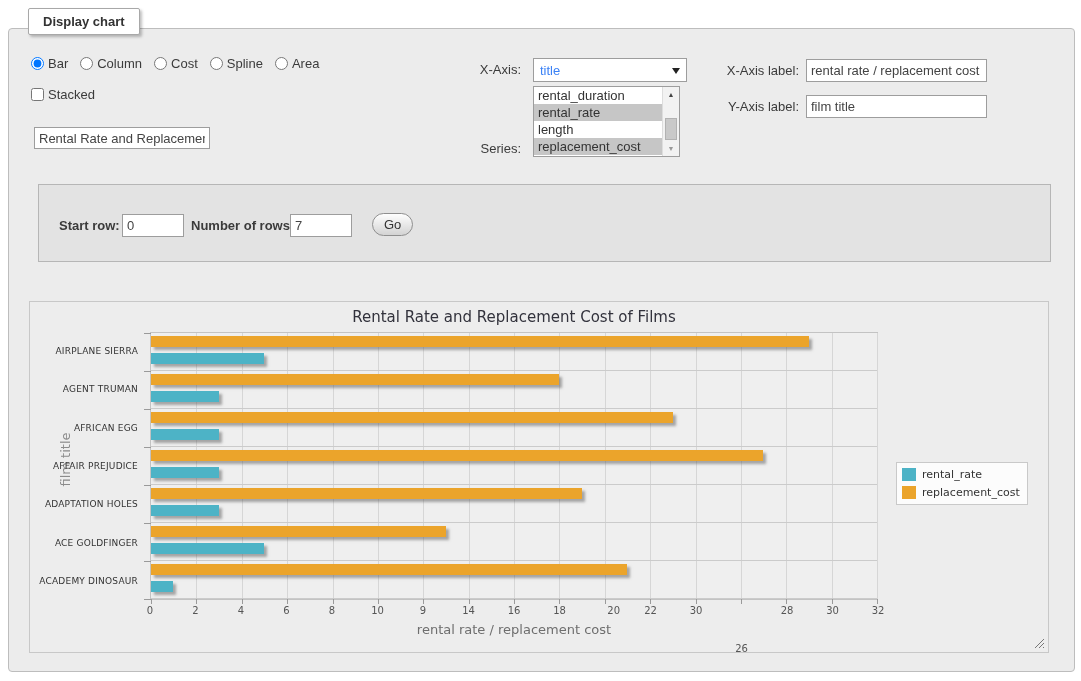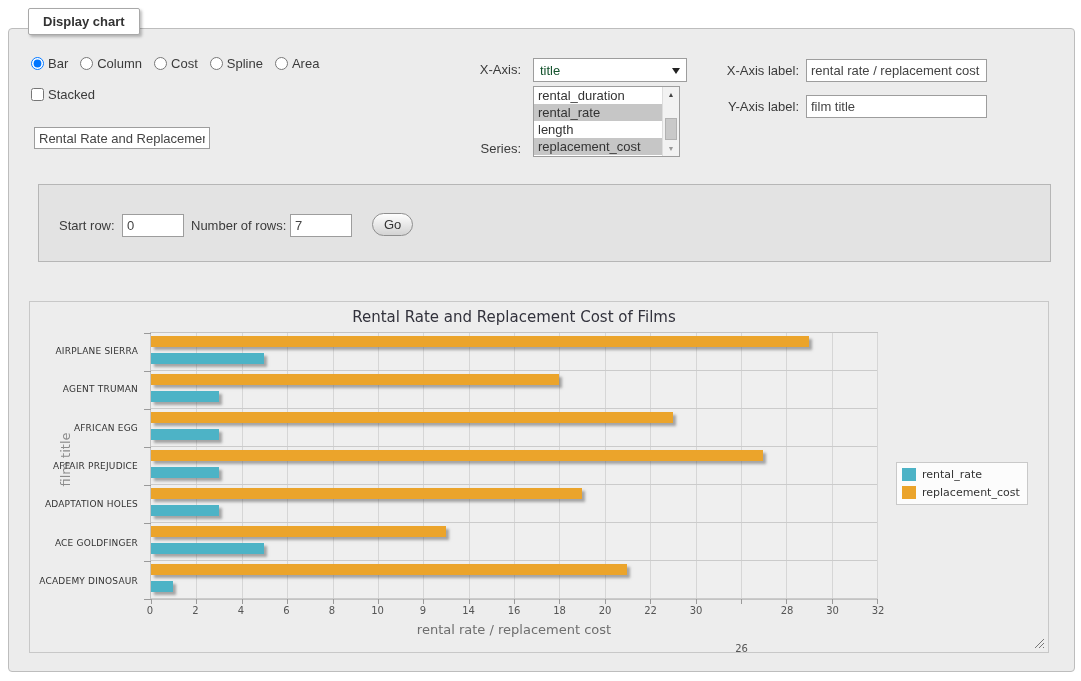--- a/index.html
+++ b/index.html
@@ -23,21 +23,21 @@
   
   .radios { position:absolute; left:22px; top:27px; display:flex; gap:12px; align-items:center;
             font-size:13px; color:#3b3b3b; }
   .radios label, .chk label { display:flex; align-items:center; gap:4px; }
   .chk { position:absolute; left:22px; top:58px; font-size:13px; color:#3b3b3b; }
 
   .title-input { position:absolute; left:25px; top:98px; width:176px; height:22px; }
 
   
   .dd { position:absolute; left:524px; top:29px; width:154px; height:24px; background:#fff;
-        border:1px solid #9d9d9d; font-size:13px; color:#14532d; display:flex; align-items:center;
+        border:1px solid #9d9d9d; font-size:13px; color:#3b82f6; display:flex; align-items:center;
         padding:0 6px; cursor:default; }
   .dd .arrow { position:absolute; right:6px; top:9px; width:0; height:0;
                border-left:4px solid transparent; border-right:4px solid transparent;
                border-top:6px solid #222; }
 
   
   .listbox { position:absolute; left:524px; top:57px; width:147px; height:71px; background:#fff;
              border:1px solid #9d9d9d; font-size:13px; color:#333; overflow:hidden; }
   .listbox .opts { position:absolute; left:0; top:0; right:17px; bottom:0; }
   .listbox .opt { height:17px; line-height:17px; padding-left:4px; white-space:nowrap; }
@@ -49,21 +49,21 @@
   .sbar .btn.up { top:0; }
   .sbar .btn.down { bottom:0; color:#999; }
   .sbar .thumb { position:absolute; left:2px; top:31px; width:12px; height:22px;
                  background:#c9c9c9; border:1px solid #b2b2b2; }
 
   .axis-input { position:absolute; width:181px; height:23px; }
 
   
   .panel { position:absolute; left:29px; top:155px; width:1013px; height:78px;
            background:#e3e3e3; border:1px solid #b6b6b6; }
-  .panel .flabel { top:33px; }
+  .panel .flabel { top:33px;font-weight:bold; }
   .panel input { position:absolute; top:29px; width:62px; height:23px; }
   .go-btn { position:absolute; left:333px; top:28px; padding:3px 11px; font-size:13px; color:#333;
             background:linear-gradient(#fefefe,#d3d3d3); border:1px solid #8f8f8f;
             border-radius:12px; cursor:pointer; font-family:"Liberation Sans",sans-serif; }
 
   
   .chartbox { position:absolute; left:20px; top:272px; width:1020px; height:352px;
               background:#ededed; border:1px solid #c8c8c8;
               font-family:"DejaVu Sans", sans-serif; }
   .c-title { position:absolute; left:120px; top:6px; width:728px; text-align:center;
@@ -267,21 +267,21 @@
           <div class="xtlab" style="left: 0%;">0</div>
           <div class="xtlab" style="left: 6.25%;">2</div>
           <div class="xtlab" style="left: 12.5%;">4</div>
           <div class="xtlab" style="left: 18.75%;">6</div>
           <div class="xtlab" style="left: 25%;">8</div>
           <div class="xtlab" style="left: 31.25%;">10</div>
           <div class="xtlab" style="left: 37.5%;">9</div>
           <div class="xtlab" style="left: 43.75%;">14</div>
           <div class="xtlab" style="left: 50%;">16</div>
           <div class="xtlab" style="left: 56.25%;">18</div>
-          <div class="xtlab" style="left: 62.5%;">20</div>
+          <div class="xtlab" style="left: 62.5%; text-align: right;">20</div>
           <div class="xtlab" style="left: 68.75%;">22</div>
           <div class="xtlab" style="left: 75%;">30</div>
           <div class="xtlab" style="left: 81.25%; margin-top: 38px;">26</div>
           <div class="xtlab" style="left: 87.5%;">28</div>
           <div class="xtlab" style="left: 93.75%;">30</div>
           <div class="xtlab" style="left: 100%;">32</div>
         </div>
       <div class="xlab">rental rate / replacement cost</div>
       <div class="legend" id="legend">
           <div class="lg-item">

